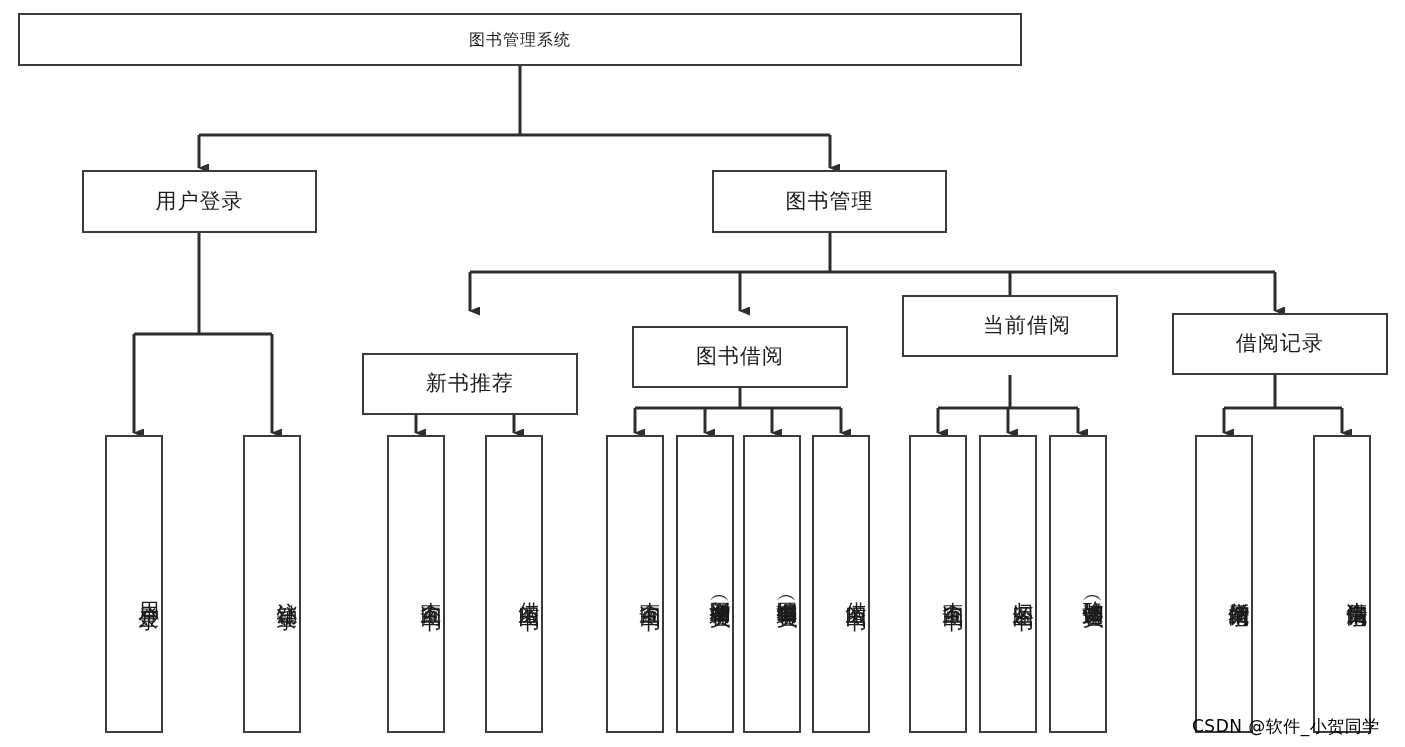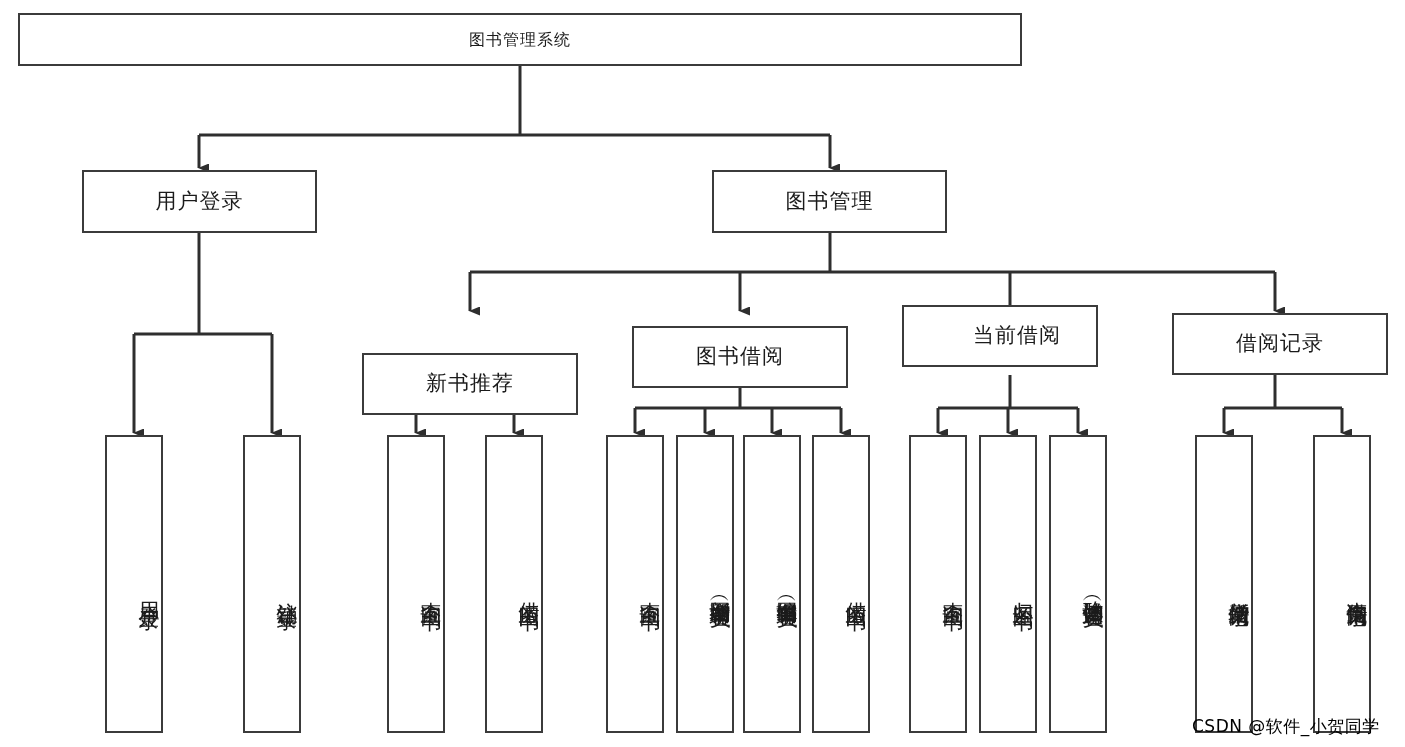--- a/index.html
+++ b/index.html
@@ -124,21 +124,21 @@
     </g>
   </svg>
 
   <div class="node horizontal root" style="left:18px; top:13px; width:1004px; height:53px;">图书管理系统</div>
 
   <div class="node horizontal" style="left:82px; top:170px; width:235px; height:63px;">用户登录</div>
   <div class="node horizontal" style="left:712px; top:170px; width:235px; height:63px;">图书管理</div>
 
   <div class="node horizontal" style="left:362px; top:313px; width:216px; height:62px;margin-top:40px;">新书推荐</div>
   <div class="node horizontal" style="left:632px; top:326px; width:216px; height:62px;">图书借阅</div>
-  <div class="node horizontal" style="left:902px; top:305px; width:196px; height:62px;padding-left:34px;">当前借阅</div>
+  <div class="node horizontal" style="left:902px; top:295px; width:216px; height:62px;padding-left:34px;">当前借阅</div>
   <div class="node horizontal" style="left:1172px; top:313px; width:216px; height:62px;">借阅记录</div>
 
   <div class="node vertical" style="left:105px; top:435px; width:58px; height:298px;">用户登录</div>
   <div class="node vertical" style="left:243px; top:435px; width:58px; height:298px;">注销登录</div>
 
   <div class="node vertical" style="left:387px; top:435px; width:58px; height:298px;">查询图书</div>
   <div class="node vertical" style="left:485px; top:435px; width:58px; height:298px;">借阅图书</div>
 
   <div class="node vertical" style="left:606px; top:435px; width:58px; height:298px;">查询图书</div>
   <div class="node vertical tall-text" style="left:676px; top:435px; width:58px; height:298px;">新增图书（管理员）</div>

